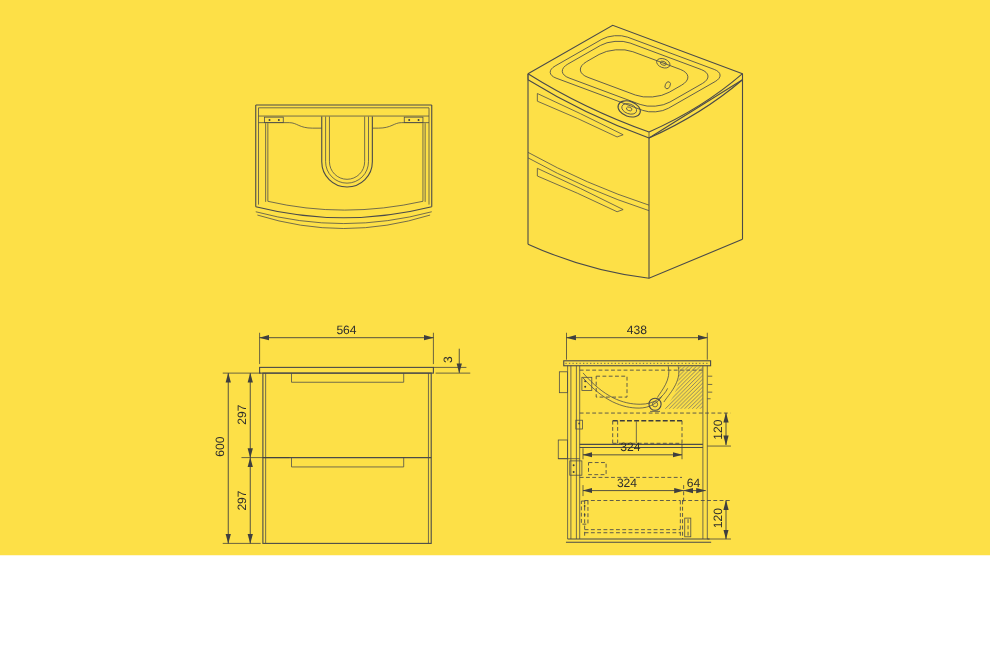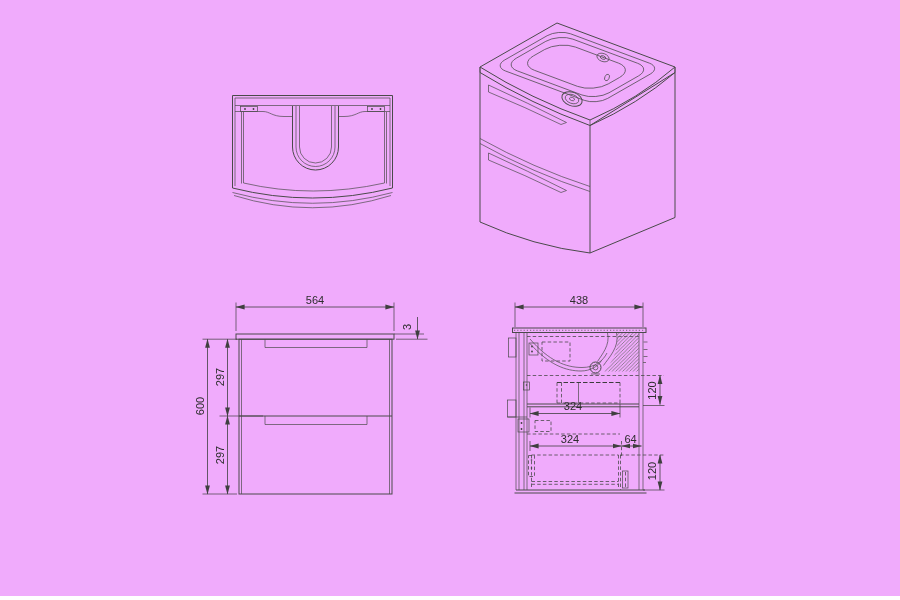--- a/index.html
+++ b/index.html
@@ -1,16 +1,16 @@
 <!DOCTYPE html>
 <html><head>
 <meta charset="utf-8">
 <style>
   html,body{margin:0;padding:0;background:#fff;}
-  .canvas{position:relative;width:900px;height:596px;background:#f0abfc;overflow:hidden;}
+  .canvas{position:relative;width:900px;height:505px;background:#fde047;overflow:hidden;}
   svg{position:absolute;left:0;top:0;}
   .ln{stroke:#4a4a4a;stroke-width:1;fill:none;stroke-linecap:butt;}
   .thin{stroke:#4a4a4a;stroke-width:0.7;fill:none;}
   .dash{stroke:#4a4a4a;stroke-width:0.8;fill:none;stroke-dasharray:3.5 2.2;}
   .dashd{stroke:#3c3c3c;stroke-width:1.2;fill:none;stroke-dasharray:4.5 2;}
   .dot{stroke:#5a5a5a;stroke-width:0.8;fill:none;stroke-dasharray:1.2 2;}
   .dim{stroke:#3f3f3f;stroke-width:0.8;fill:none;}
   .ext{stroke:#3f3f3f;stroke-width:0.7;fill:none;}
   .dk{fill:#3f3f3f;stroke:none;}
   text{font-family:"Liberation Sans","DejaVu Sans",sans-serif;font-size:11px;fill:#2d2d2d;}

